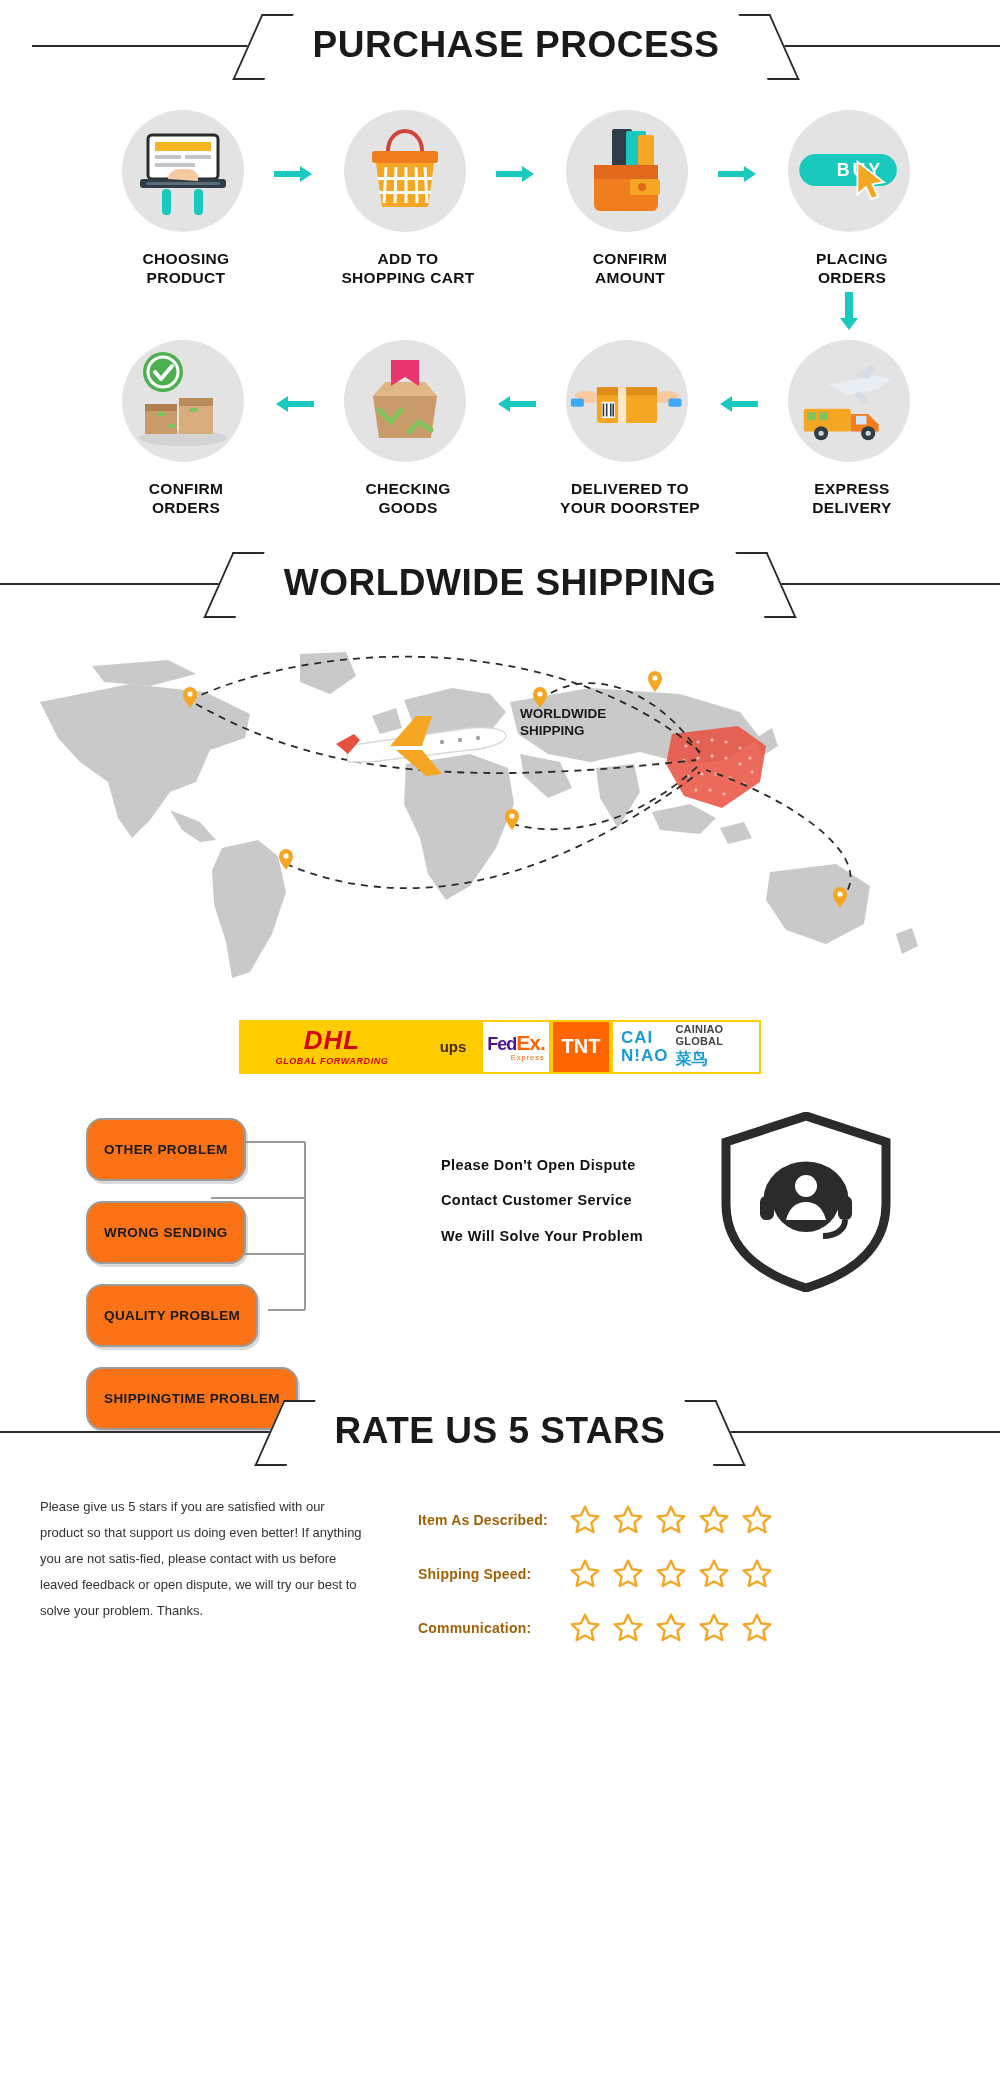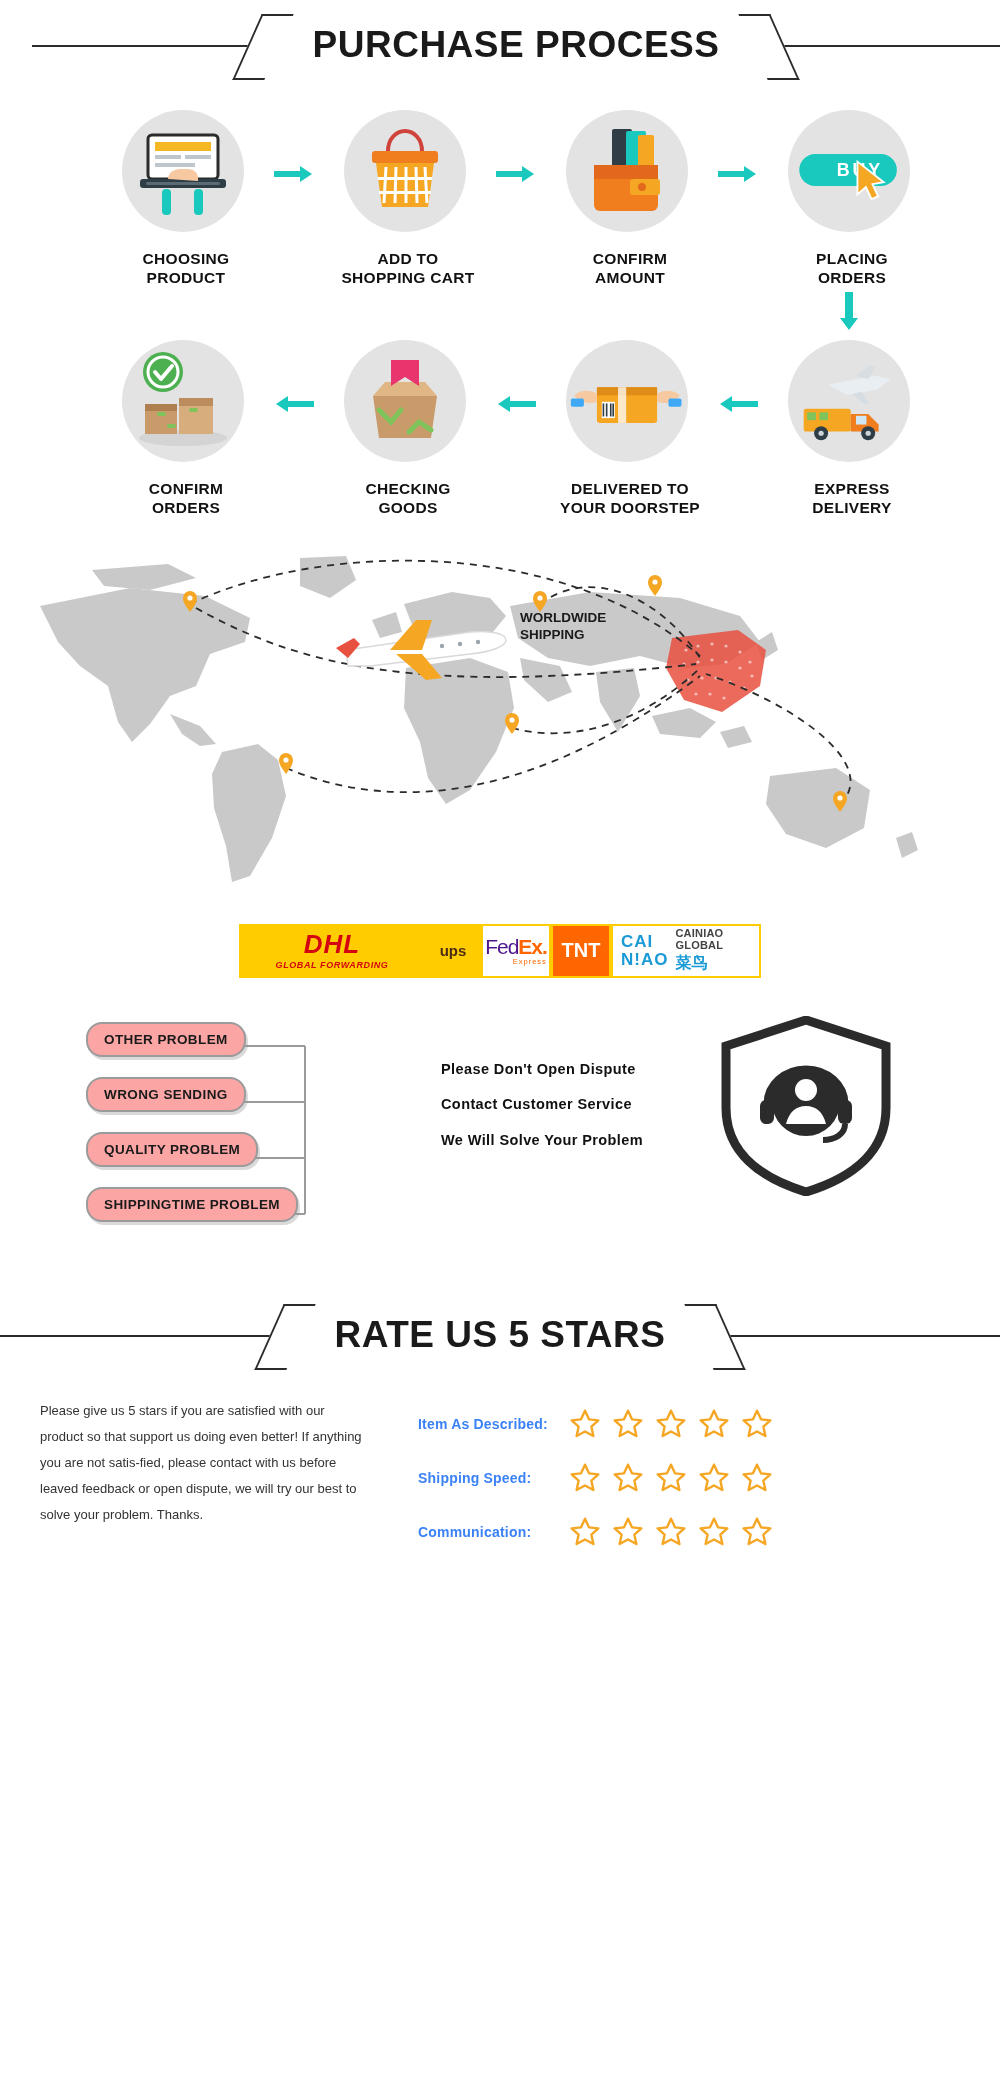--- a/index.html
+++ b/index.html
@@ -167,21 +167,21 @@
   .logo-ups {
     width: 56px;
     background: #ffcc00;
     color: #4a2d14;
     font-size: 15px; font-weight: bold;
     border: 2px solid #ffcc00;
     height: 54px;
     display: flex; align-items: center; justify-content: center;
   }
   .logo-fedex { width: 70px; }
-  .logo-fedex .fed { color: #4d148c; font-weight: normal; font-size: 21px; letter-spacing: -1px;}
+  .logo-fedex .fed { color: #4d148c; font-weight: bold; font-size: 18px; letter-spacing: -1px;}
   .logo-fedex .ex { color: #ff6600; font-weight: bold; font-size: 21px; letter-spacing: -1px;}
   .logo-fedex .tiny { font-size: 7.5px; color: #ff6600; letter-spacing: 1px; text-align: right; }
   .logo-tnt {
     width: 60px; height: 54px;
     background: #ff6600;
     color: #fff;
     font-size: 20px; font-weight: bold;
     display: flex; align-items: center; justify-content: center;
     border: 2px solid #ffcc00;
   }
@@ -204,24 +204,24 @@
     position: relative;
     width: 1000px; height: 260px;
     margin-top: 34px;
   }
   .problem-list {
     position: absolute;
     left: 86px; top: 10px;
     display: flex; flex-direction: column; gap: 20px;
   }
   .pill {
-    background: #fca5a5;
+    background: #f97316;
     border: 2px solid #9b9b9b;
     border-radius: 16px;
-    padding: 8px 16px;
+    padding: 22px 16px;
     font-size: 13.5px;
     font-weight: bold;
     letter-spacing: .4px;
     color: #1a1a1a;
     box-shadow: 2px 3px 0 rgba(150,150,150,.35);
     white-space: nowrap;
     align-self: flex-start;
   }
   .connector { position: absolute; left: 0; top: 0; }
   .dispute-text {
@@ -252,21 +252,21 @@
   .rate-rows { flex: 1; padding-top: 10px; }
   .rate-row {
     display: flex;
     align-items: center;
     margin-bottom: 22px;
   }
   .rate-row .label {
     width: 150px;
     font-size: 14px;
     font-weight: bold;
-    color: #3b82f6;
+    color: #a16207;
     letter-spacing: .2px;
   }
   .stars { display: flex; gap: 9px; }
 </style>
 </head>
 <body>
 
 <section id="purchase-process">
 
   <div class="banner">
@@ -464,20 +464,26 @@
             <circle cx="92" cy="92" r="3" fill="#cfd6da"></circle>
         </svg>
       </div>
       <div class="caption">EXPRESS<br>DELIVERY</div>
     </div>
   </div>
 </section>
 
 <section id="worldwide-shipping">
 
+  <div class="banner">
+    <div class="rule"></div>
+    <div class="plate">
+      <h2>WORLDWIDE SHIPPING</h2>
+    </div>
+  </div>
 
   <div class="map-wrap">
     <svg width="1000" height="360" viewBox="0 0 1000 360">
 
       <g fill="#c9c9c9">
 
         <path d="M40 60 L130 42 L205 50 L250 72 L245 96 L210 108 L196 140 L170 150 L150 178 L132 196 L118 176 L108 140 L80 120 L58 96 Z"></path>
         <path d="M92 24 L168 18 L196 32 L150 44 L104 40 Z"></path>
 
         <path d="M170 168 L200 180 L216 198 L200 200 L182 188 Z"></path>

